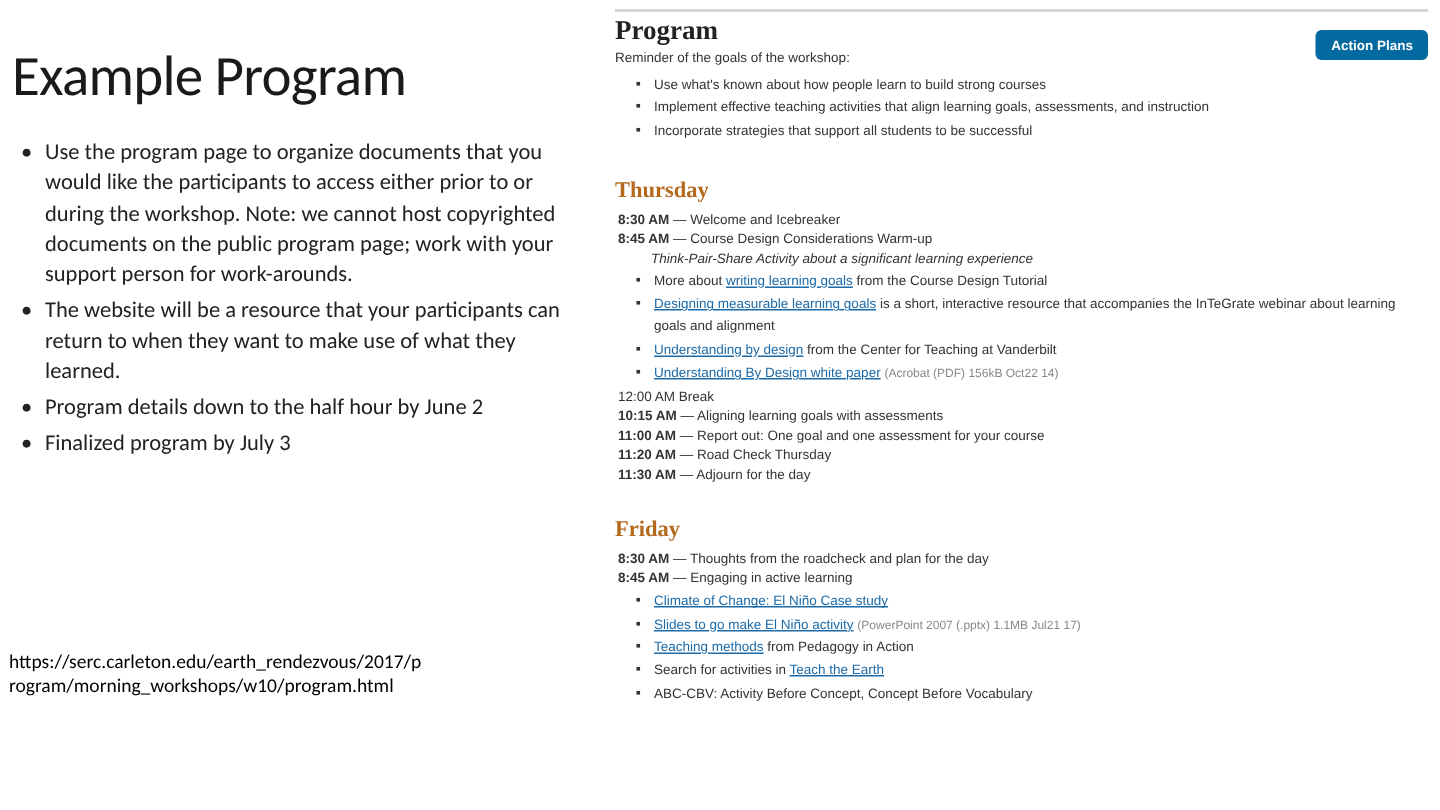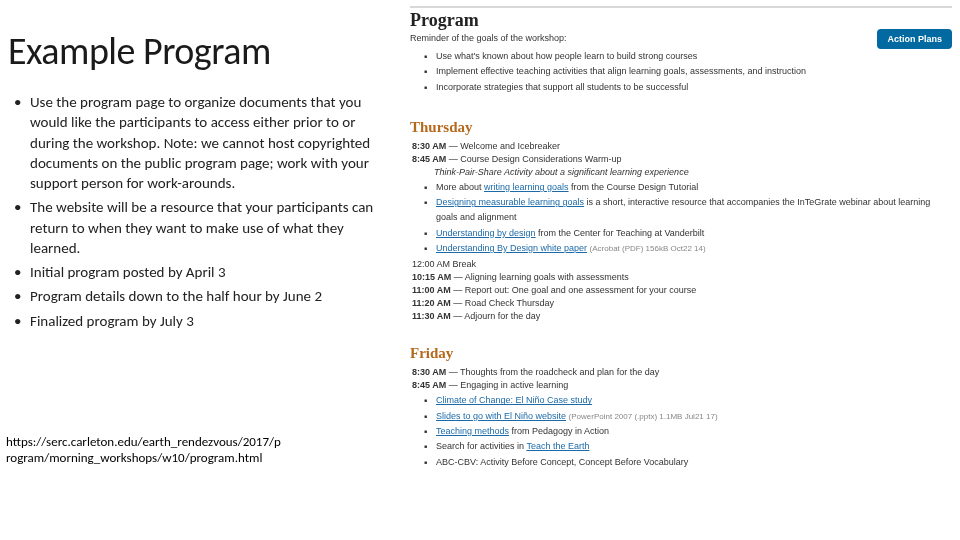--- a/index.html
+++ b/index.html
@@ -41,21 +41,21 @@
     font-family: Verdana, Geneva, sans-serif;
     font-size: 9px; color: #333;
     padding: 6px 8px 0 10px;
     overflow: hidden;
   }
   .right .topline {
     height: 2px; background: #d8d8d8;
     margin-bottom: 2px;
   }
   .right .header-row {
-    display: flex; justify-content: space-between; align-items: flex-end;
+    display: flex; justify-content: space-between; align-items: center;
   }
   .right h2.program {
     font-family: Georgia, "Times New Roman", serif;
     font-size: 18px; font-weight: 600; color: #222;
     margin-bottom: 2px;
   }
   .action-btn {
     background: #0369a1; color: #fff;
     font-size: 9px; font-weight: 600;
     padding: 5px 10px; border-radius: 4px;
@@ -82,21 +82,20 @@
   .meta { color: #888; font-size: 8px; }
 </style>
 </head>
 <body>
 
 <div class="left">
   <h1>Example Program</h1>
   <ul>
     <li>Use the program page to organize documents that you would like the participants to access either prior to or during the workshop. Note: we cannot host copyrighted documents on the public program page; work with your support person for work-arounds.</li>
     <li>The website will be a resource that your participants can return to when they want to make use of what they learned.</li>
-    <li>Initial program posted by April 3</li>
     <li>Program details down to the half hour by June 2</li>
     <li>Finalized program by July 3</li>
   </ul>
   <div class="footer-url">
     <span>https://serc.carleton.edu/earth_rendezvous/2017/p</span><br>
     <span>rogram/morning_workshops/w10/program.html</span>
   </div>
 </div>
 
 <div class="right">
@@ -128,18 +127,18 @@
   <div class="sched"><span class="time">10:15 AM</span> — <span>Aligning learning goals with assessments</span></div>
   <div class="sched"><span class="time">11:00 AM</span> — <span>Report out: One goal and one assessment for your course</span></div>
   <div class="sched"><span class="time">11:20 AM</span> — <span>Road Check Thursday</span></div>
   <div class="sched"><span class="time">11:30 AM</span> — <span>Adjourn for the day</span></div>
 
   <h3 class="day">Friday</h3>
   <div class="sched"><span class="time">8:30 AM</span> — <span>Thoughts from the roadcheck and plan for the day</span></div>
   <div class="sched"><span class="time">8:45 AM</span> — <span>Engaging in active learning</span></div>
   <ul class="bul">
     <li><span class="link">Climate of Change: El Niño Case study</span></li>
-    <li><span class="link">Slides to go with El Niño website</span> <span class="meta">(PowerPoint 2007 (.pptx) 1.1MB Jul21 17)</span></li>
+    <li><span class="link">Slides to go make El Niño activity</span> <span class="meta">(PowerPoint 2007 (.pptx) 1.1MB Jul21 17)</span></li>
     <li><span class="link">Teaching methods</span><span> from Pedagogy in Action</span></li>
     <li><span>Search for activities in </span><span class="link">Teach the Earth</span></li>
     <li><span>ABC-CBV: Activity Before Concept, Concept Before Vocabulary</span></li>
   </ul>
 </div>
 
 </body></html>

